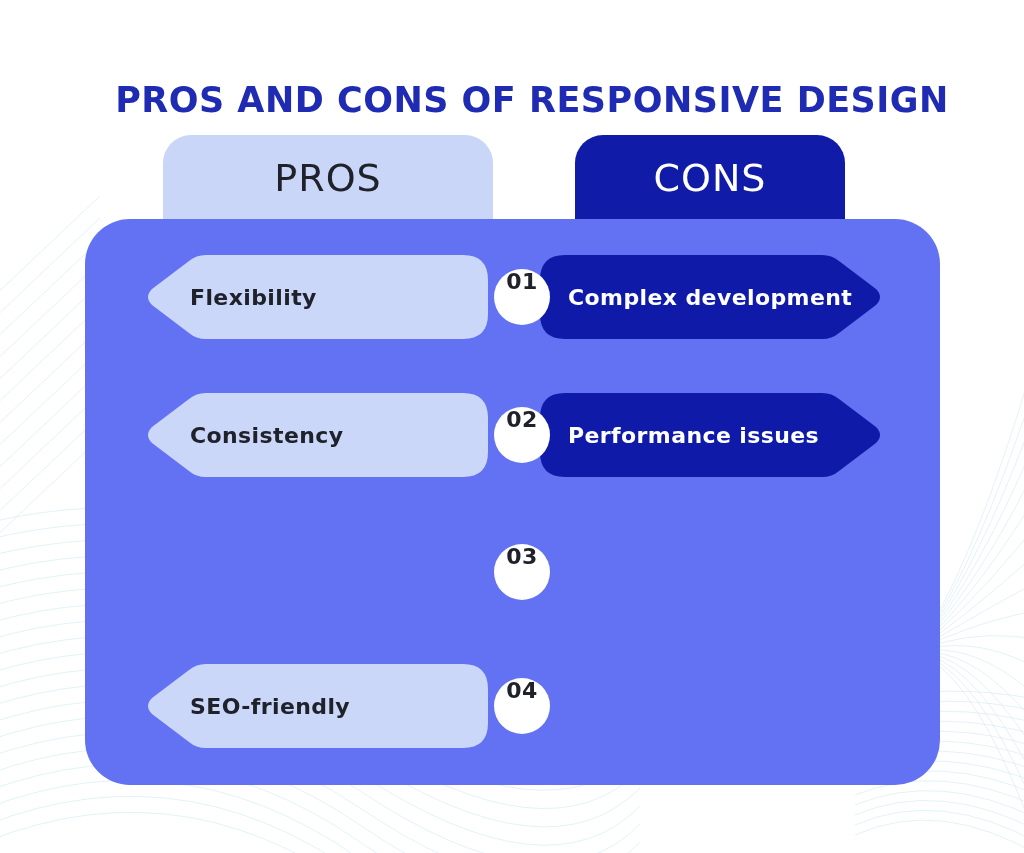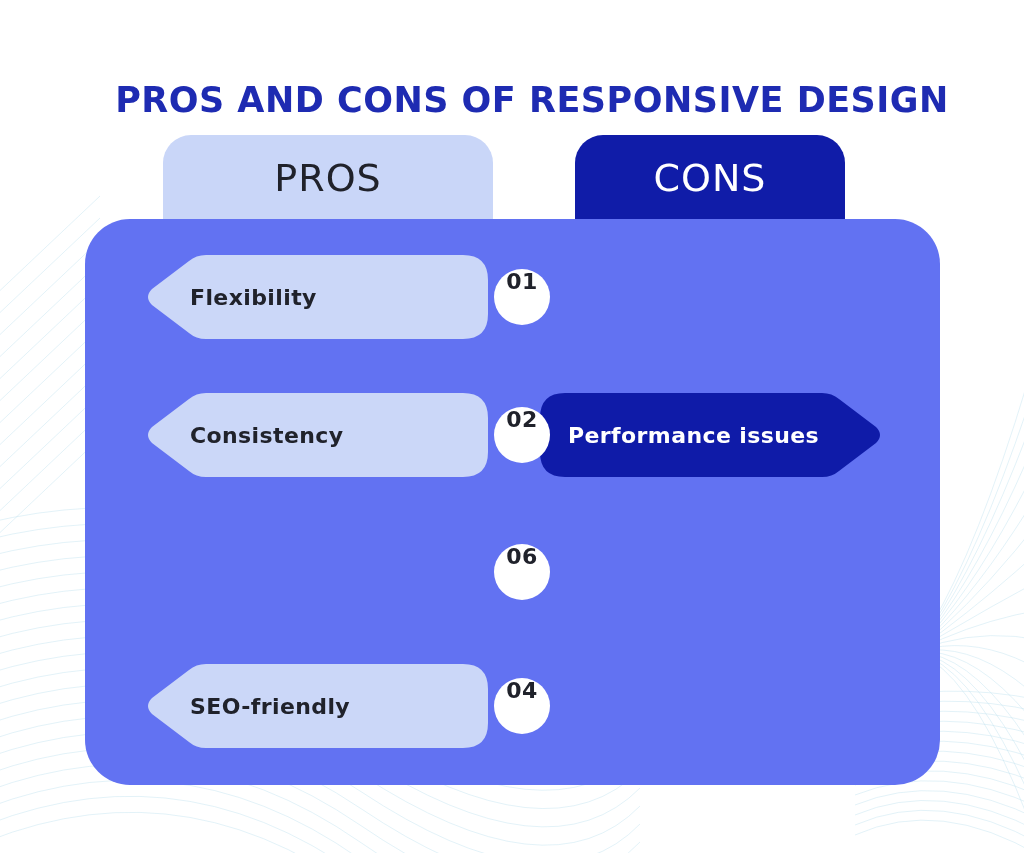--- a/index.html
+++ b/index.html
@@ -192,20 +192,26 @@
     <div class="row row-1">
       <div class="pill pro-pill">
         <svg viewBox="0 0 353 88">
           <path class="pill-shape-light" d="M 69 2 H 326 Q 351 2 351 27 V 61 Q 351 86 326 86 H 69 Q 59 86 52 80 L 15 52 Q 7 44 15 36 L 52 8 Q 59 2 69 2 Z"></path>
         </svg>
         <span class="pill-label">Flexibility</span>
       </div>
       <div class="num-circle">
         <span class="num-label">01</span>
       </div>
+      <div class="pill con-pill">
+        <svg viewBox="0 0 348 88">
+          <path class="pill-shape-dark" d="M 27 2 H 284 Q 294 2 301 8 L 338 36 Q 346 44 338 52 L 301 80 Q 294 86 284 86 H 27 Q 2 86 2 61 V 27 Q 2 2 27 2 Z"></path>
+        </svg>
+        <span class="pill-label">Complex development</span>
+      </div>
     </div>
 
     <div class="row row-2">
       <div class="pill pro-pill">
         <svg viewBox="0 0 353 88">
           <path class="pill-shape-light" d="M 69 2 H 326 Q 351 2 351 27 V 61 Q 351 86 326 86 H 69 Q 59 86 52 80 L 15 52 Q 7 44 15 36 L 52 8 Q 59 2 69 2 Z"></path>
         </svg>
         <span class="pill-label">Consistency</span>
       </div>
       <div class="num-circle">
@@ -214,21 +220,21 @@
       <div class="pill con-pill">
         <svg viewBox="0 0 348 88">
           <path class="pill-shape-dark" d="M 27 2 H 284 Q 294 2 301 8 L 338 36 Q 346 44 338 52 L 301 80 Q 294 86 284 86 H 27 Q 2 86 2 61 V 27 Q 2 2 27 2 Z"></path>
         </svg>
         <span class="pill-label">Performance issues</span>
       </div>
     </div>
 
     <div class="row row-3">
       <div class="num-circle">
-        <span class="num-label">06</span>
+        <span class="num-label">03</span>
       </div>
     </div>
 
     <div class="row row-4">
       <div class="pill pro-pill">
         <svg viewBox="0 0 353 88">
           <path class="pill-shape-light" d="M 69 2 H 326 Q 351 2 351 27 V 61 Q 351 86 326 86 H 69 Q 59 86 52 80 L 15 52 Q 7 44 15 36 L 52 8 Q 59 2 69 2 Z"></path>
         </svg>
         <span class="pill-label">SEO-friendly</span>
       </div>

